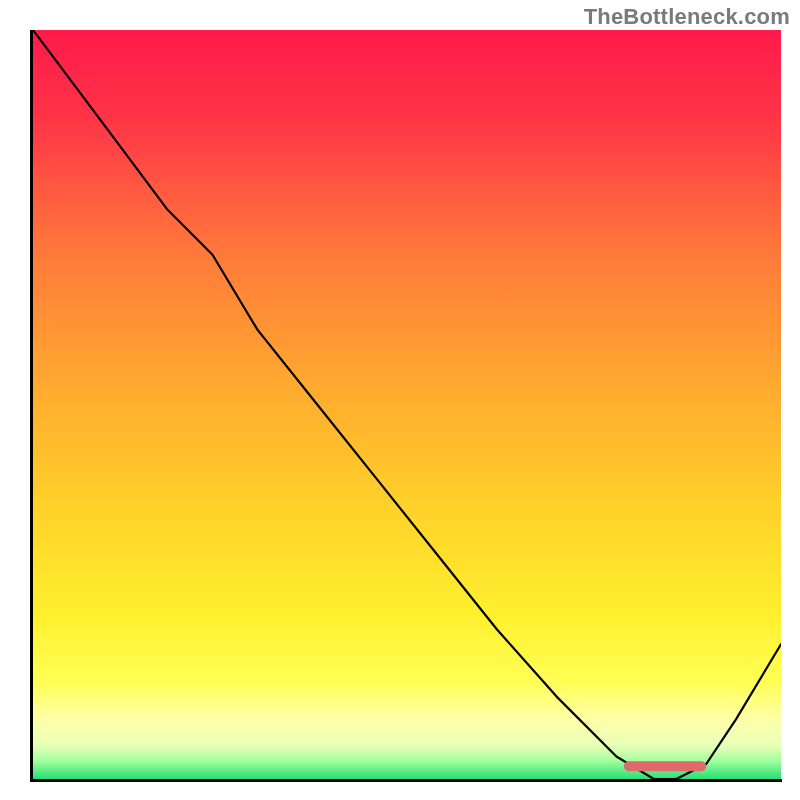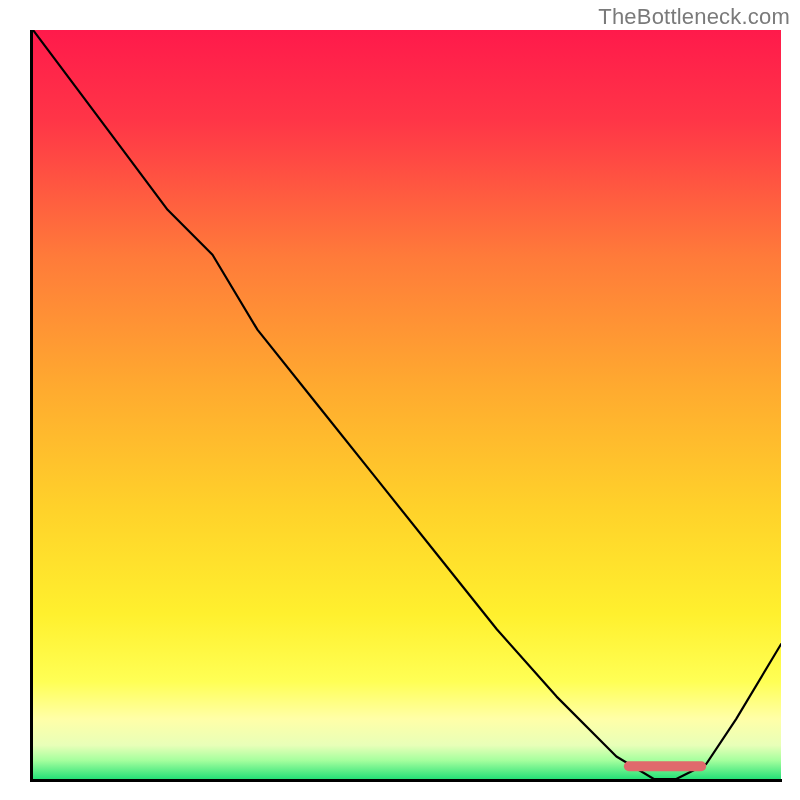--- a/index.html
+++ b/index.html
@@ -15,21 +15,21 @@
     position: relative;
     width: 800px;
     height: 800px;
   }
   .attribution {
     position: absolute;
     top: 4px;
     right: 10px;
     color: #7a7a7a;
     font-size: 22px;
-    font-weight: 400;
+    font-weight: 700;
     letter-spacing: 0.2px;
   }
   .axis-line {
     position: absolute;
     background: #000;
   }
   .axis-left {
     left: 30px;
     top: 30px;
     width: 3px;

